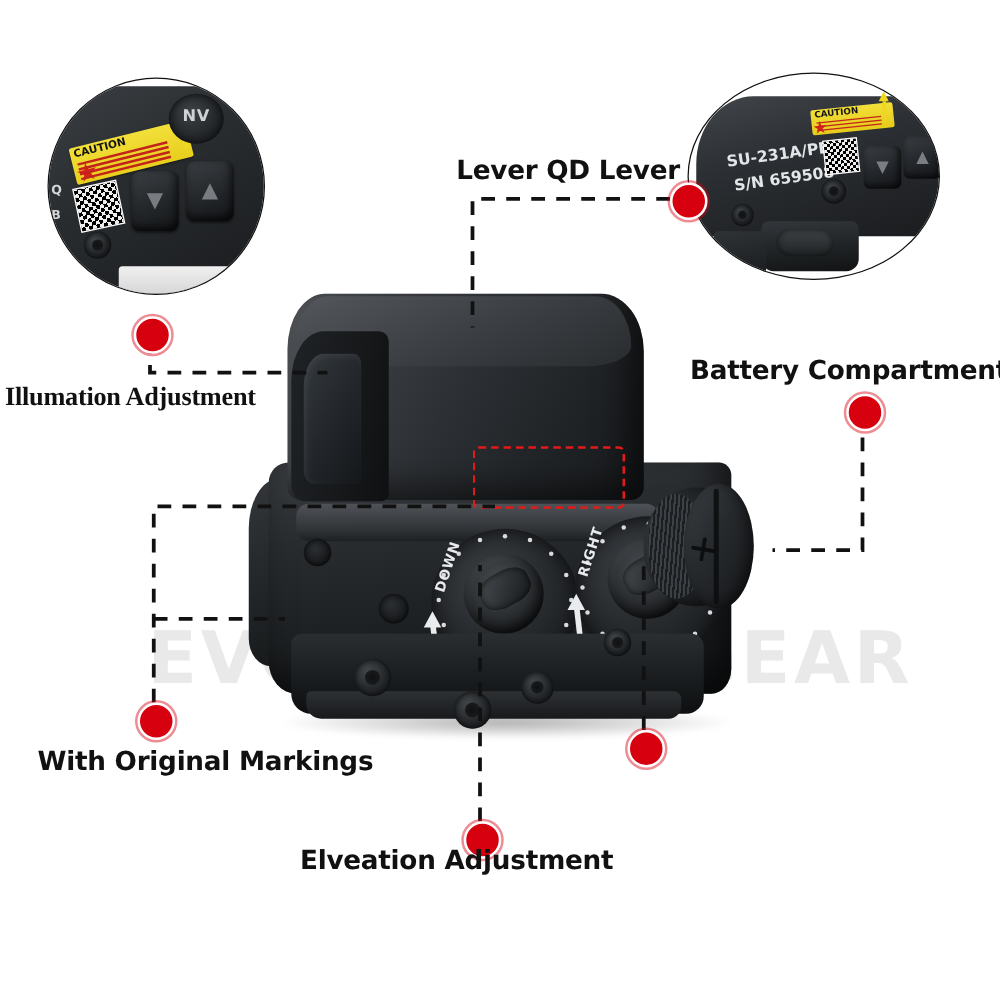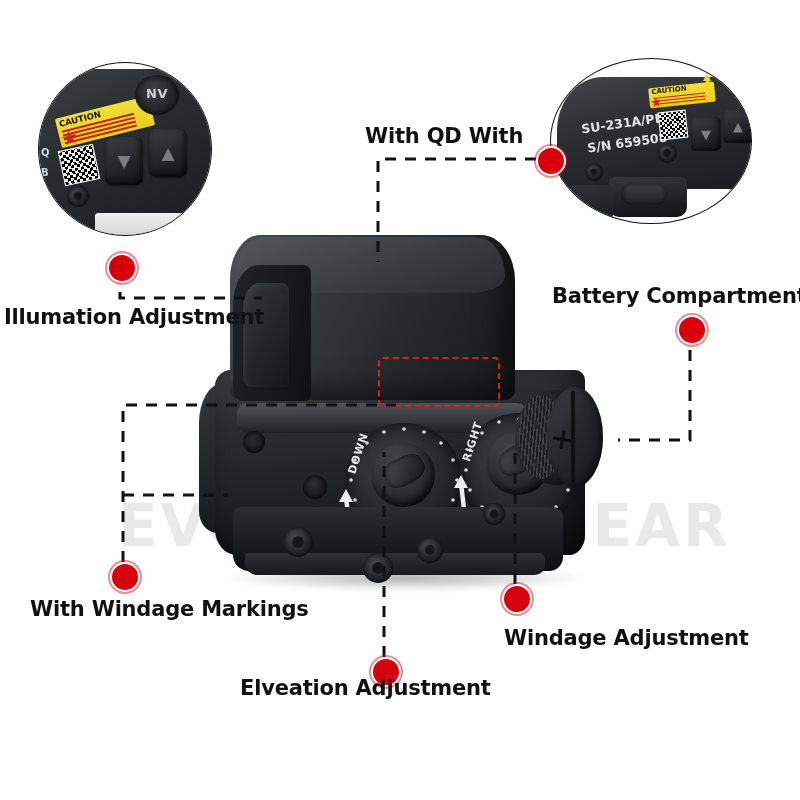--- a/index.html
+++ b/index.html
@@ -540,20 +540,19 @@
     </g>
   </svg>
 
   <div class="dot" style="left:107px; top:253px;"></div>
   <div class="dot" style="left:536px; top:146px;"></div>
   <div class="dot" style="left:677px; top:315px;"></div>
   <div class="dot" style="left:110px; top:562px;"></div>
   <div class="dot" style="left:371px; top:657px;"></div>
   <div class="dot" style="left:502px; top:584px;"></div>
 
-  <div class="label" style="left:4px;   top:305px;">Illumation Adjustment</div>
-  <div class="label" style="left:365px; top:124px;">With QD With</div>
+  <div class="label" style="left:4px;   top:305px;font-family:Liberation Serif, serif;">Illumation Adjustment</div>
+  <div class="label" style="left:365px; top:124px;">Lever QD Lever</div>
   <div class="label" style="left:552px; top:284px;">Battery Compartment</div>
-  <div class="label" style="left:30px;  top:597px;">With Windage Markings</div>
+  <div class="label" style="left:30px;  top:597px;">With Original Markings</div>
   <div class="label" style="left:240px; top:676px;">Elveation Adjustment</div>
-  <div class="label" style="left:504px; top:626px;">Windage Adjustment</div>
 
 </div>
 
 </body></html>

